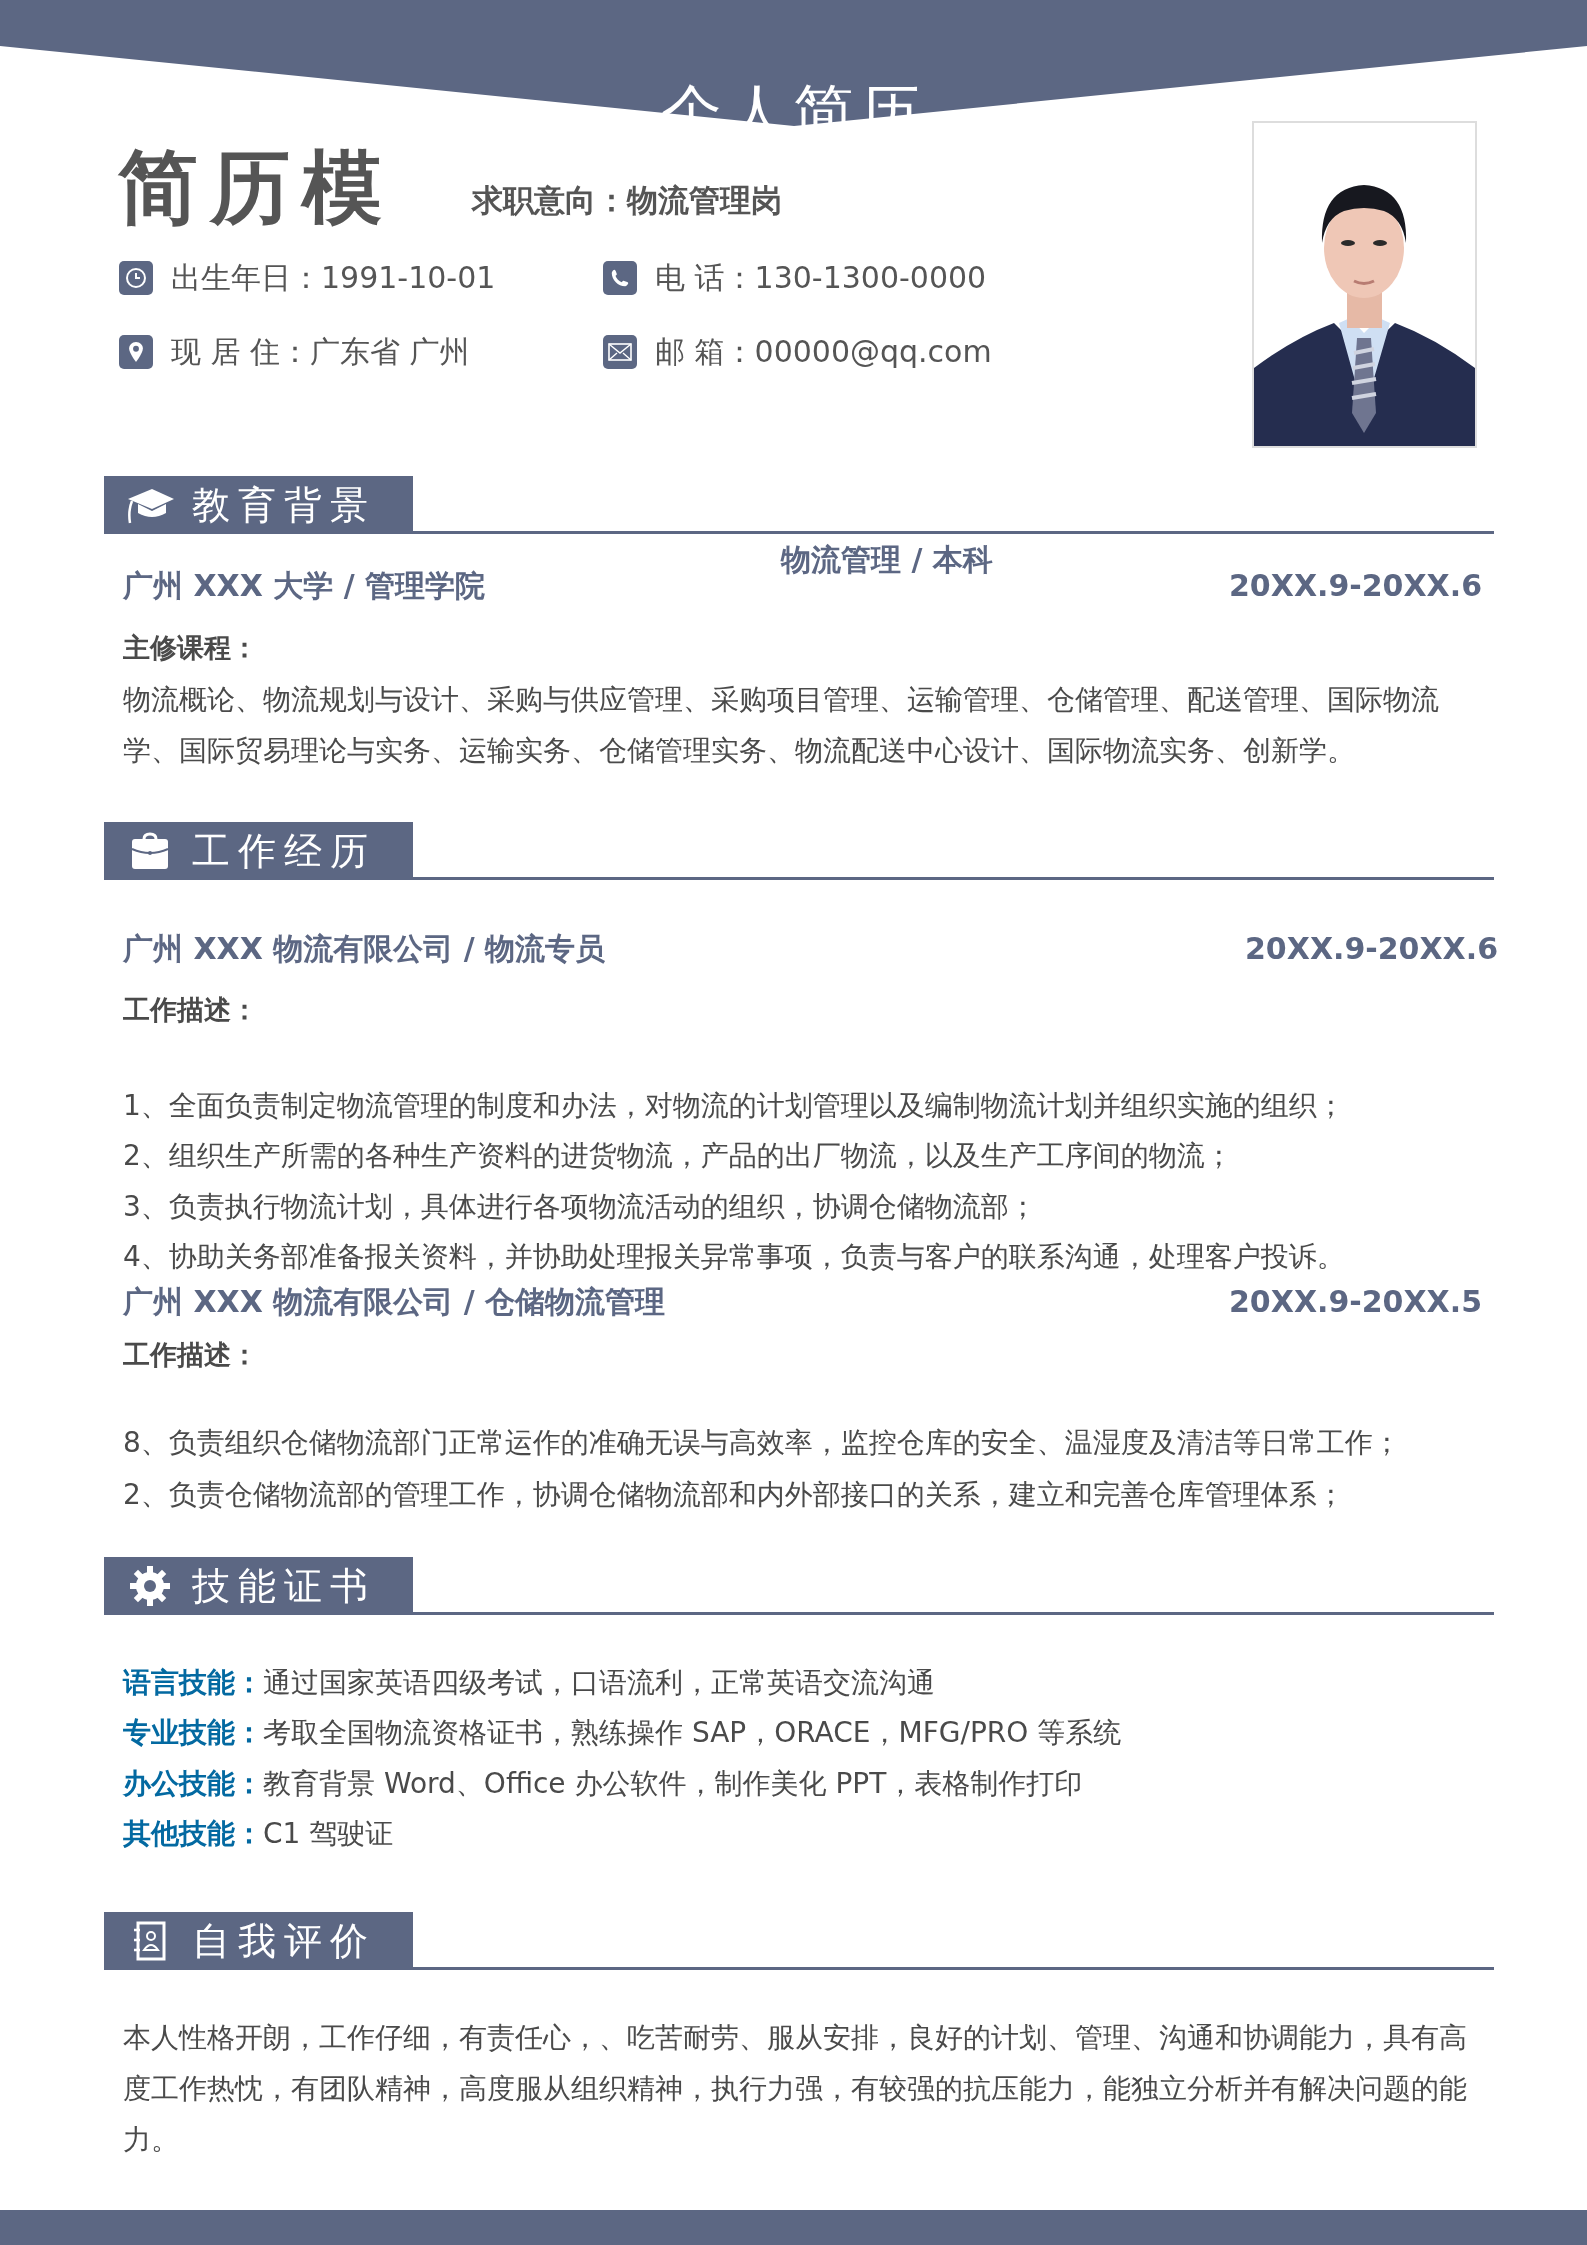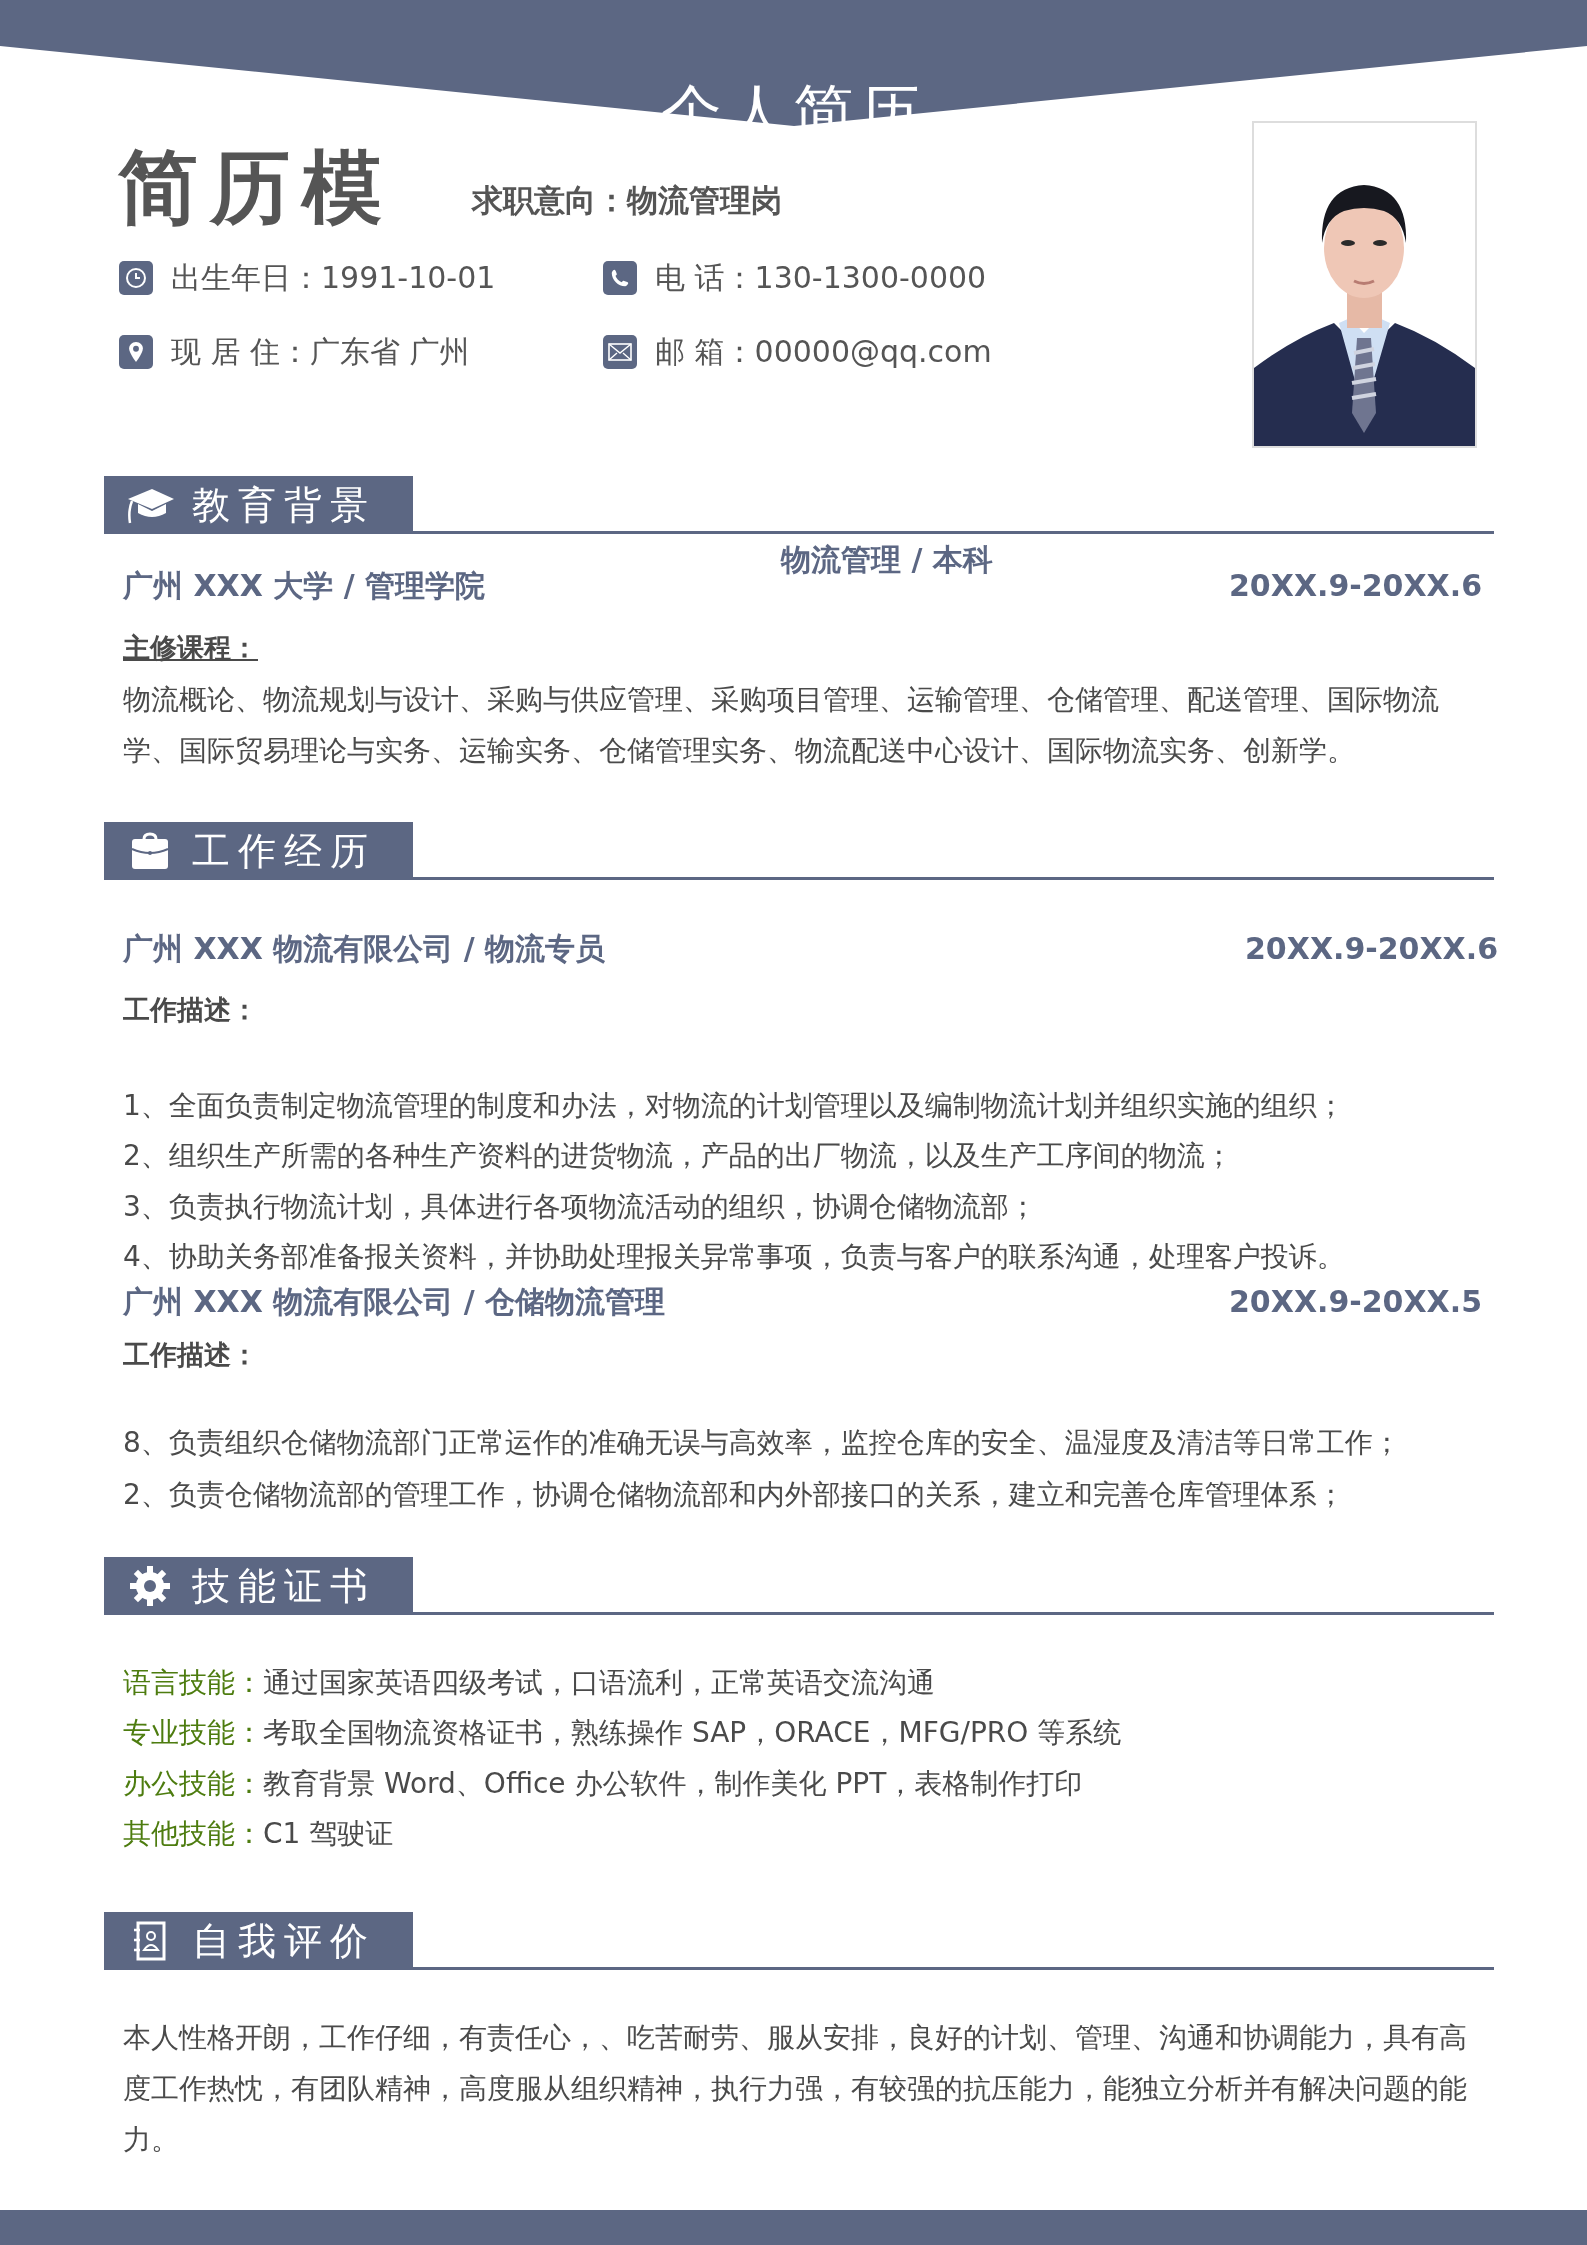--- a/index.html
+++ b/index.html
@@ -16,21 +16,21 @@
   .section-head { position: absolute; left: 104px; width: 1390px; height: 60px; }
   .section-head .tag { position: absolute; left: 0; top: 0; width: 309px; height: 58px; background: #5c6783; display: flex; align-items: center; }
   .section-head .tag .sico { width: 56px; height: 58px; margin-left: 18px; display: flex; align-items: center; justify-content: center; }
   .section-head .tag .stitle { color: #ffffff; font-size: 38px; letter-spacing: 8px; margin-left: 14px; line-height: 58px; }
   .section-head .rule { position: absolute; left: 0; top: 55px; width: 1390px; height: 3px; background: #5c6783; }
   .row { position: absolute; font-size: 30px; font-weight: bold; color: #5c6783; line-height: 40px; white-space: nowrap; }
   .label { position: absolute; left: 123px; font-size: 27px; font-weight: bold; color: #4a4a4a; line-height: 36px; }
   .para { position: absolute; left: 123px; font-size: 28px; color: #4a4a4a; line-height: 51px; }
   .line { position: absolute; left: 123px; font-size: 28px; color: #4a4a4a; line-height: 40px; white-space: nowrap; margin-top: 37px; }
   .skill { position: absolute; left: 123px; font-size: 28px; color: #4a4a4a; line-height: 40px; white-space: nowrap; }
-  .skill b { font-weight: normal; color: #4d7c0f; }
+  .skill b { font-weight: bold; color: #0369a1; }
   .footer { position: absolute; left: 0; top: 2210px; width: 1587px; height: 35px; background: #5c6783; }
 </style>
 </head>
 <body>
 
 <div class="banner">
   <svg width="1587" height="130" viewBox="0 0 1587 130">
     <polygon points="0,0 1587,0 1587,46 794,126 0,46" fill="#5c6783"></polygon>
   </svg>
   <div class="banner-title">个人简历</div>
@@ -106,21 +106,21 @@
           <path d="M8 16 Q4 26 6 38" stroke="#fff" stroke-width="2.5" fill="none"></path>
         </svg>
     </span>
     <span class="stitle">教育背景</span>
   </div>
   <div class="rule"></div>
 </div>
 <div class="row" style="left:123px; top:566px;">广州 XXX 大学 / 管理学院</div>
 <div class="row" style="left:781px; top:540px;">物流管理 / 本科</div>
 <div class="row" style="left:1229px; top:566px;">20XX.9-20XX.6</div>
-<div class="label" style="top:630px;text-decoration:underline;">主修课程：</div>
+<div class="label" style="top:630px;">主修课程：</div>
 <div class="para" style="top:674px; width:1360px;">物流概论、物流规划与设计、采购与供应管理、采购项目管理、运输管理、仓储管理、配送管理、国际物流学、国际贸易理论与实务、运输实务、仓储管理实务、物流配送中心设计、国际物流实务、创新学。</div>
 
 <div class="section-head" style="top:822px;">
   <div class="tag">
     <span class="sico">
       <svg width="44" height="40" viewBox="0 0 44 40">
           <path d="M16 8 Q16 3 22 3 Q28 3 28 8" stroke="#fff" stroke-width="3" fill="none"></path>
           <rect x="4" y="8" width="36" height="30" rx="3" fill="#fff"></rect>
           <path d="M4 18 Q22 26 40 18" stroke="#5c6783" stroke-width="2" fill="none"></path>
           <circle cx="22" cy="22" r="2" fill="#5c6783"></circle>

